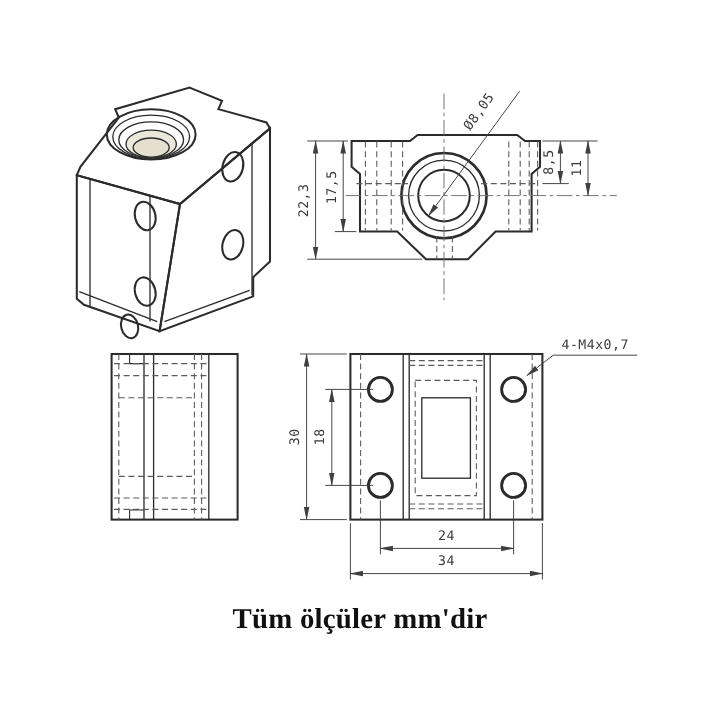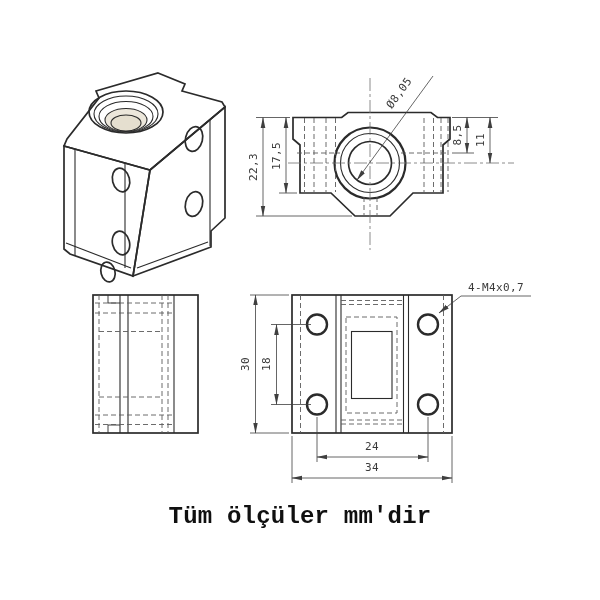--- a/index.html
+++ b/index.html
@@ -8,21 +8,21 @@
   svg{position:absolute;top:0;left:0;}
   svg *{vector-effect:none;}
   .solid{fill:none;}
   .hid{fill:none;stroke-dasharray:5 3;stroke-width:0.9;}
   .cl{fill:none;stroke-dasharray:13 3 3 3;stroke-width:0.8;}
   .thin{fill:none;stroke-width:0.8;}
   .w1{stroke-width:1.1;} .w2{stroke-width:1.7;} .w3{stroke-width:2.2;} .w0{stroke-width:0.9;}
   text{stroke:none;fill:#3a3a3a;font-family:"DejaVu Sans Mono",monospace;
        font-size:11px;letter-spacing:0.4px;text-anchor:middle;}
   .caption{position:absolute;left:0;top:503px;width:600px;text-align:center;
-           font-family:Liberation Mono, monospace;font-weight:700;font-size:24px;
+           font-family:Liberation Serif, serif;font-weight:700;font-size:24px;
            color:#101010;letter-spacing:0.2px;}
 </style>
 </head>
 <body>
 
 <div id="page">
 <svg width="600" height="600" viewBox="0 0 600 600">
   <defs>
     <marker id="ar" viewBox="0 0 10 6" refX="9.5" refY="3" markerWidth="11" markerHeight="6.6" orient="auto-start-reverse" markerUnits="userSpaceOnUse">
       <path d="M0,0.9 L10,3 L0,5.1 Z" fill="#3f3f3f"></path>

